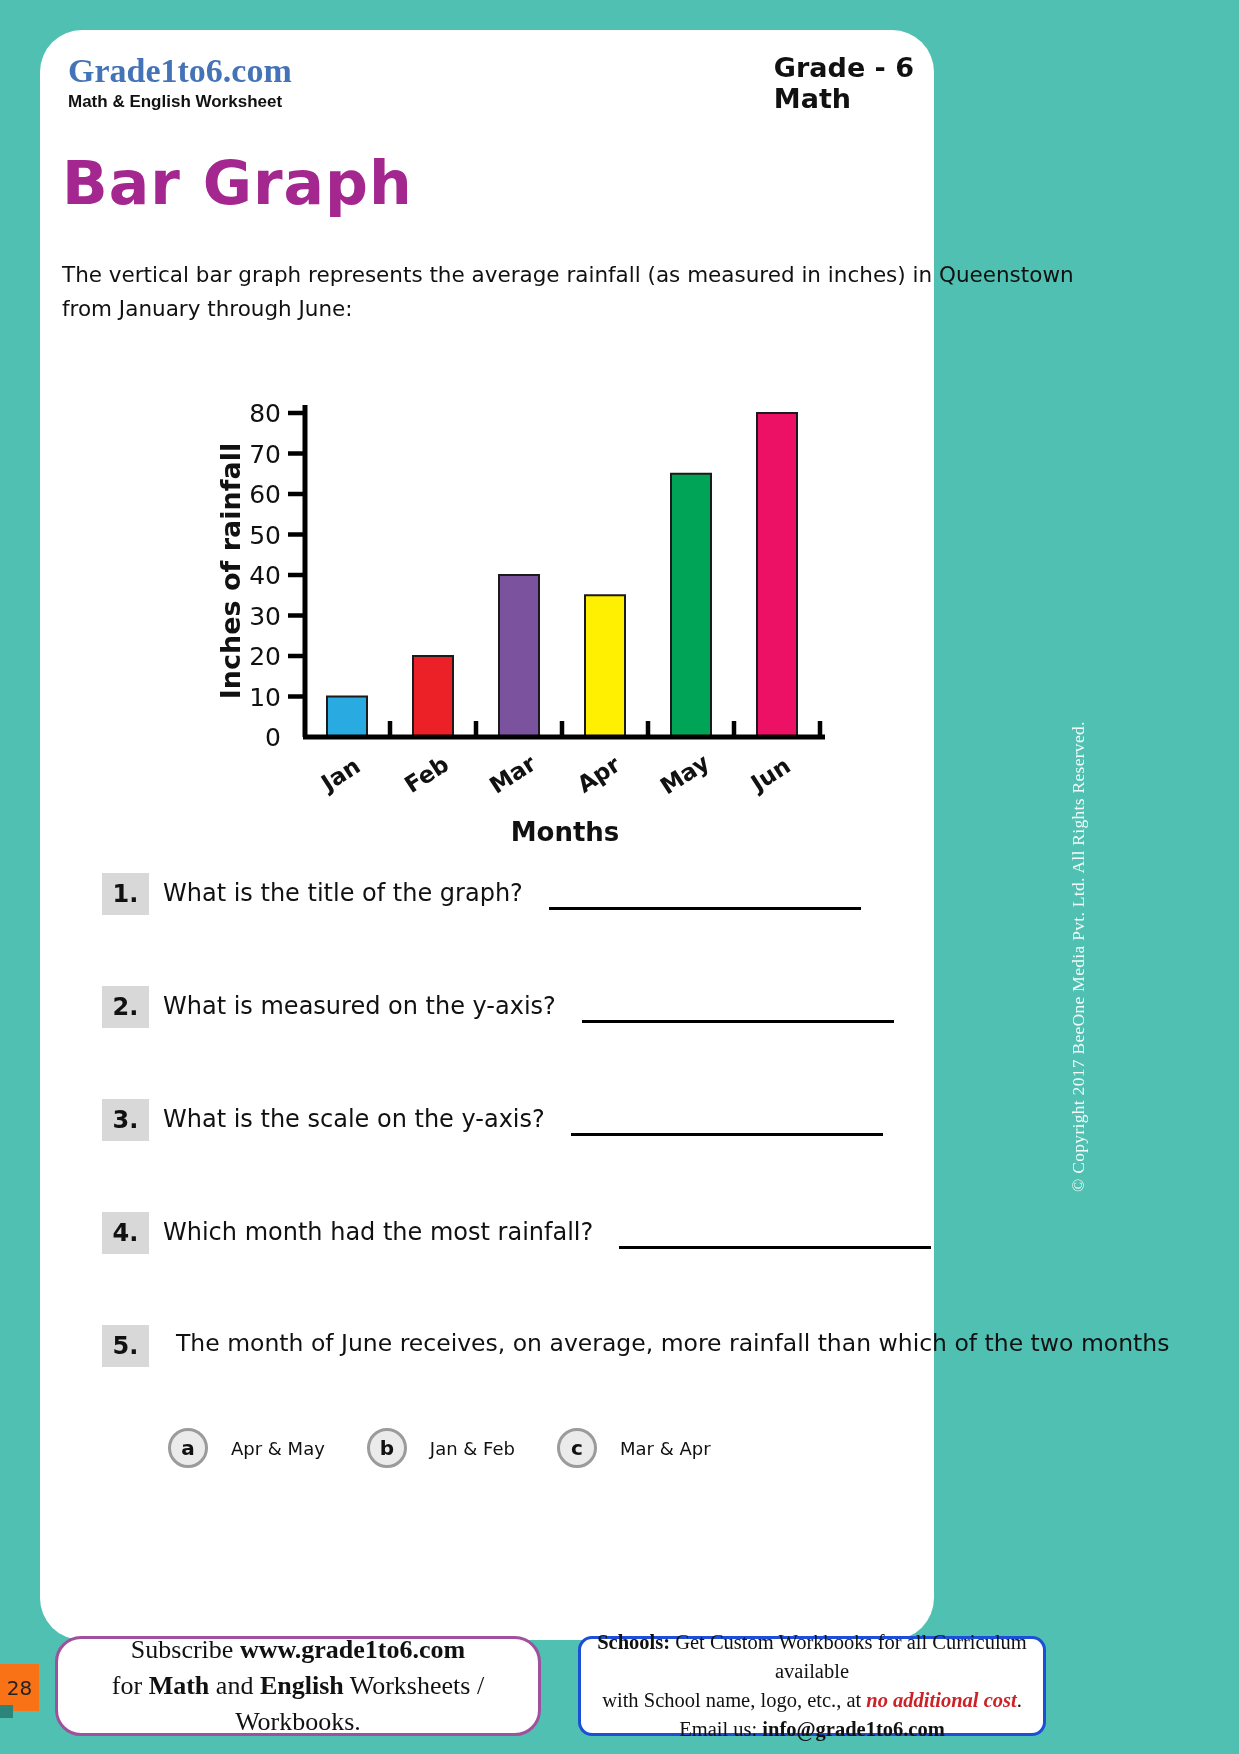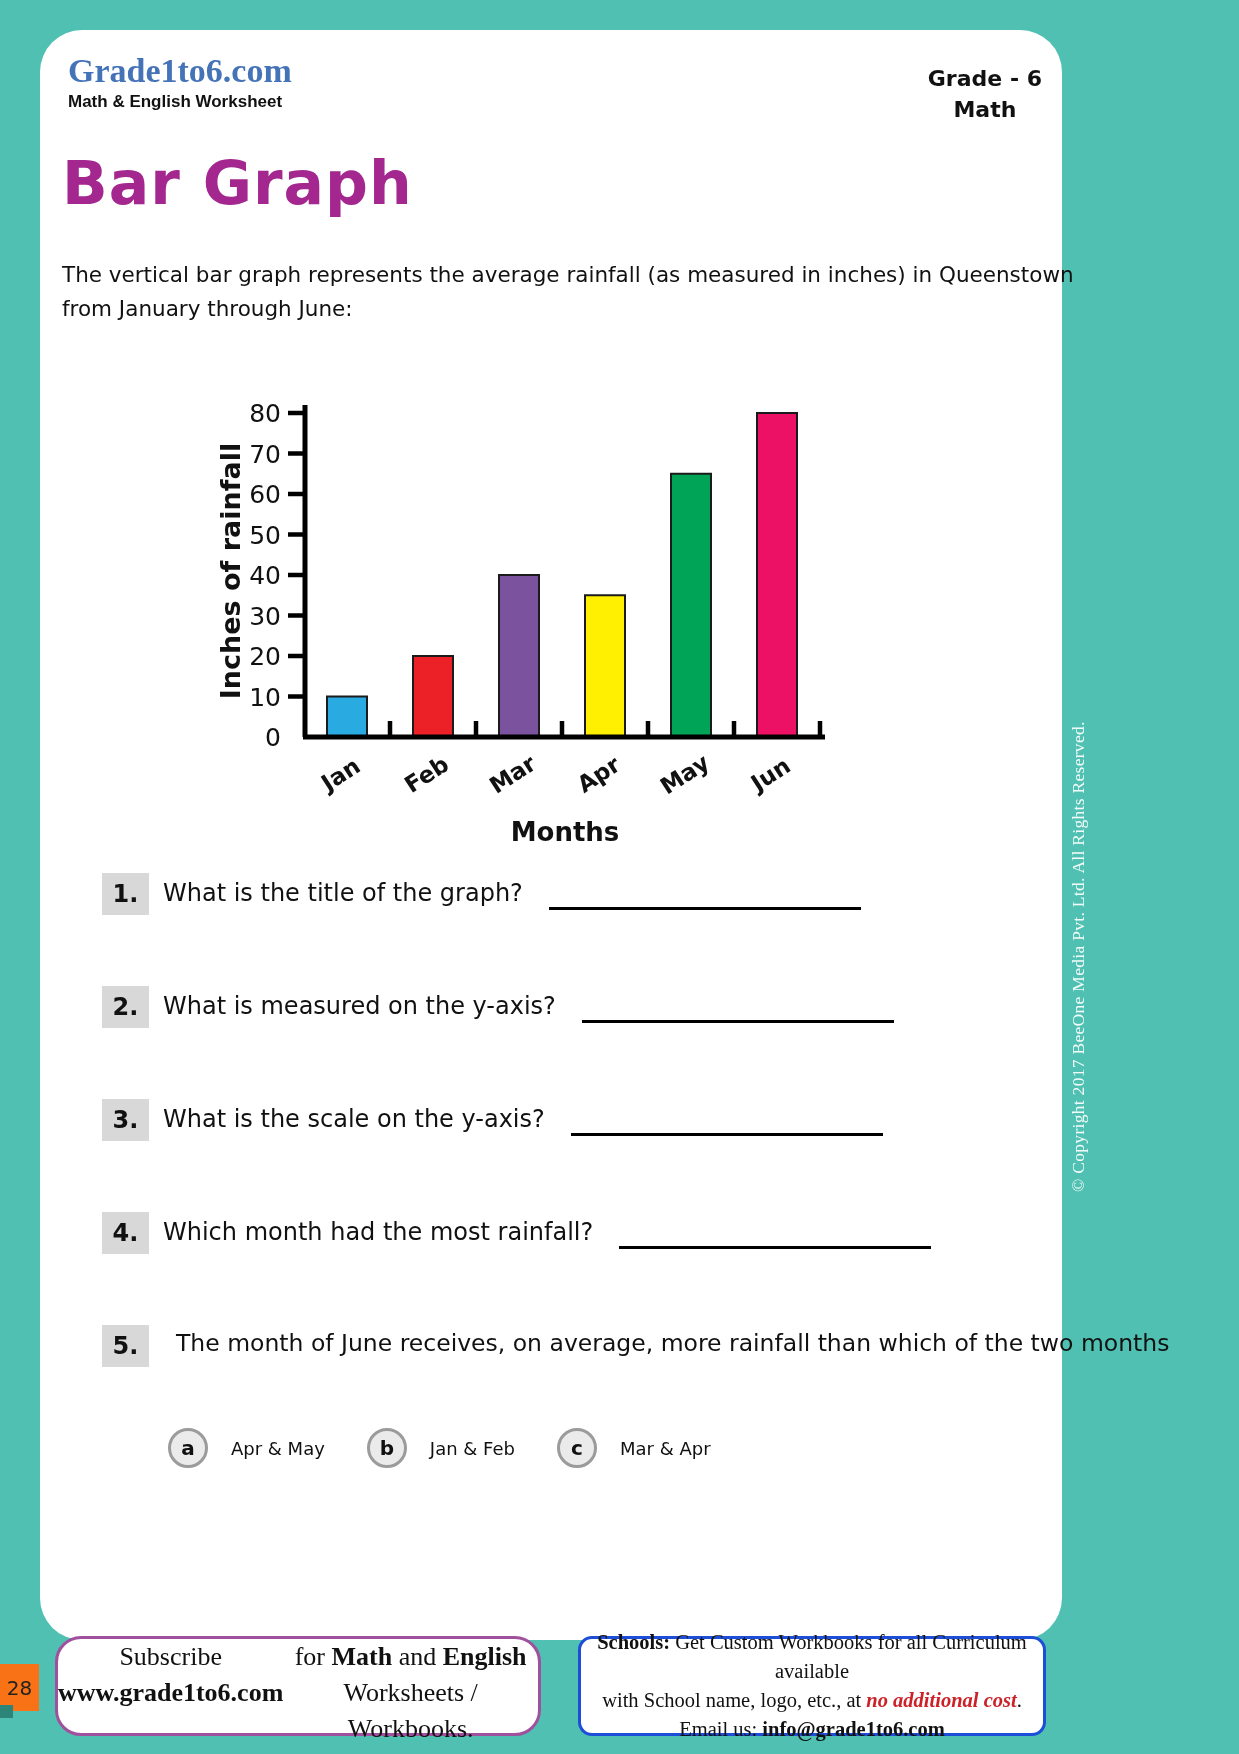--- a/index.html
+++ b/index.html
@@ -1,24 +1,24 @@
 <!DOCTYPE html>
 <html><head>
 <meta charset="utf-8">
 <style>
   html,body{margin:0;padding:0;}
   .page{position:relative;width:1239px;height:1754px;background:#4fc0b1;overflow:hidden;
         font-family:"DejaVu Sans", sans-serif;color:#111;}
-  .card{position:absolute;left:40px;top:30px;width:1022px;height:1610px;background:#fff;
+  .card{position:absolute;left:40px;top:30px;width:894px;height:1610px;background:#fff;
         border-radius:42px;}
   
   .header{position:absolute;left:28px;top:22px;right:20px;display:flex;justify-content:space-between;}
   .logo-title{font-family:"Liberation Serif",serif;font-weight:bold;font-size:34px;color:#4573b7;line-height:38px;}
   .logo-sub{font-family:"Liberation Sans",sans-serif;font-weight:bold;font-size:17px;color:#111;margin-top:2px;}
-  .grade{ text-align:center;font-weight:bold;font-size:22px;line-height:31px;margin-top:11px;}
+  .grade{ text-align:left;font-weight:bold;font-size:27px;line-height:31px;}
   
   .doc-title{position:absolute;left:22px;top:118px;font-size:60px;font-weight:bold;color:#a3278f;
              letter-spacing:1px;font-family:"DejaVu Sans",sans-serif;text-align:right;}
   .intro{position:absolute;left:22px;top:228px;font-size:21.5px;line-height:34px;white-space:nowrap;}
   
   .chart{position:absolute;left:130px;top:355px;}
   
   .questions{position:absolute;left:62px;top:843px;width:980px;}
   .q-row{display:flex;align-items:flex-start;margin-bottom:71px;height:42px;white-space:nowrap;}
   .q-row.q-last{height:auto;margin-bottom:0;}
@@ -29,21 +29,21 @@
   .q-blank.small{width:300px;}
   .q-body{margin-left:27px;font-size:23.5px;line-height:36px;}
   
   .options{position:absolute;left:128px;top:1398px;display:flex;align-items:center;}
   .opt{display:flex;align-items:center;margin-right:42px;}
   .opt-circle{width:34px;height:34px;border-radius:50%;border:3px solid #9b9b9b;background:#ebebeb;
               display:flex;align-items:center;justify-content:center;font-weight:bold;font-size:20px;cursor:pointer;}
   .opt-label{margin-left:23px;font-size:18px;}
   
   .foot-sub{position:absolute;left:55px;top:1636px;width:480px;height:94px;background:#fff;
-            border:3.5px solid #a0519e;border-radius:26px;display:flex;flex-direction:row;
+            border:3.5px solid #a0519e;border-radius:26px;display:flex;flex-direction:column;
             justify-content:center;text-align:center;font-family:"Liberation Serif",serif;
             font-size:26px;line-height:36px;}
   .foot-sch{position:absolute;left:578px;top:1636px;width:462px;height:94px;background:#fff;
             border:3px solid #1d4ed8;border-radius:14px;display:flex;flex-direction:column;
             justify-content:center;text-align:center;font-family:"Liberation Serif",serif;
             font-size:20.5px;line-height:29px;}
   .red-it{color:#cc2127;font-weight:bold;font-style:italic;}
   .badge{position:absolute;left:0;top:1664px;width:39px;height:47px;background:#f97316;
          display:flex;align-items:center;justify-content:center;font-size:20px;color:#222;}
   .corner-dark{position:absolute;left:0;top:1705px;width:13px;height:13px;background:#2d8478;}

